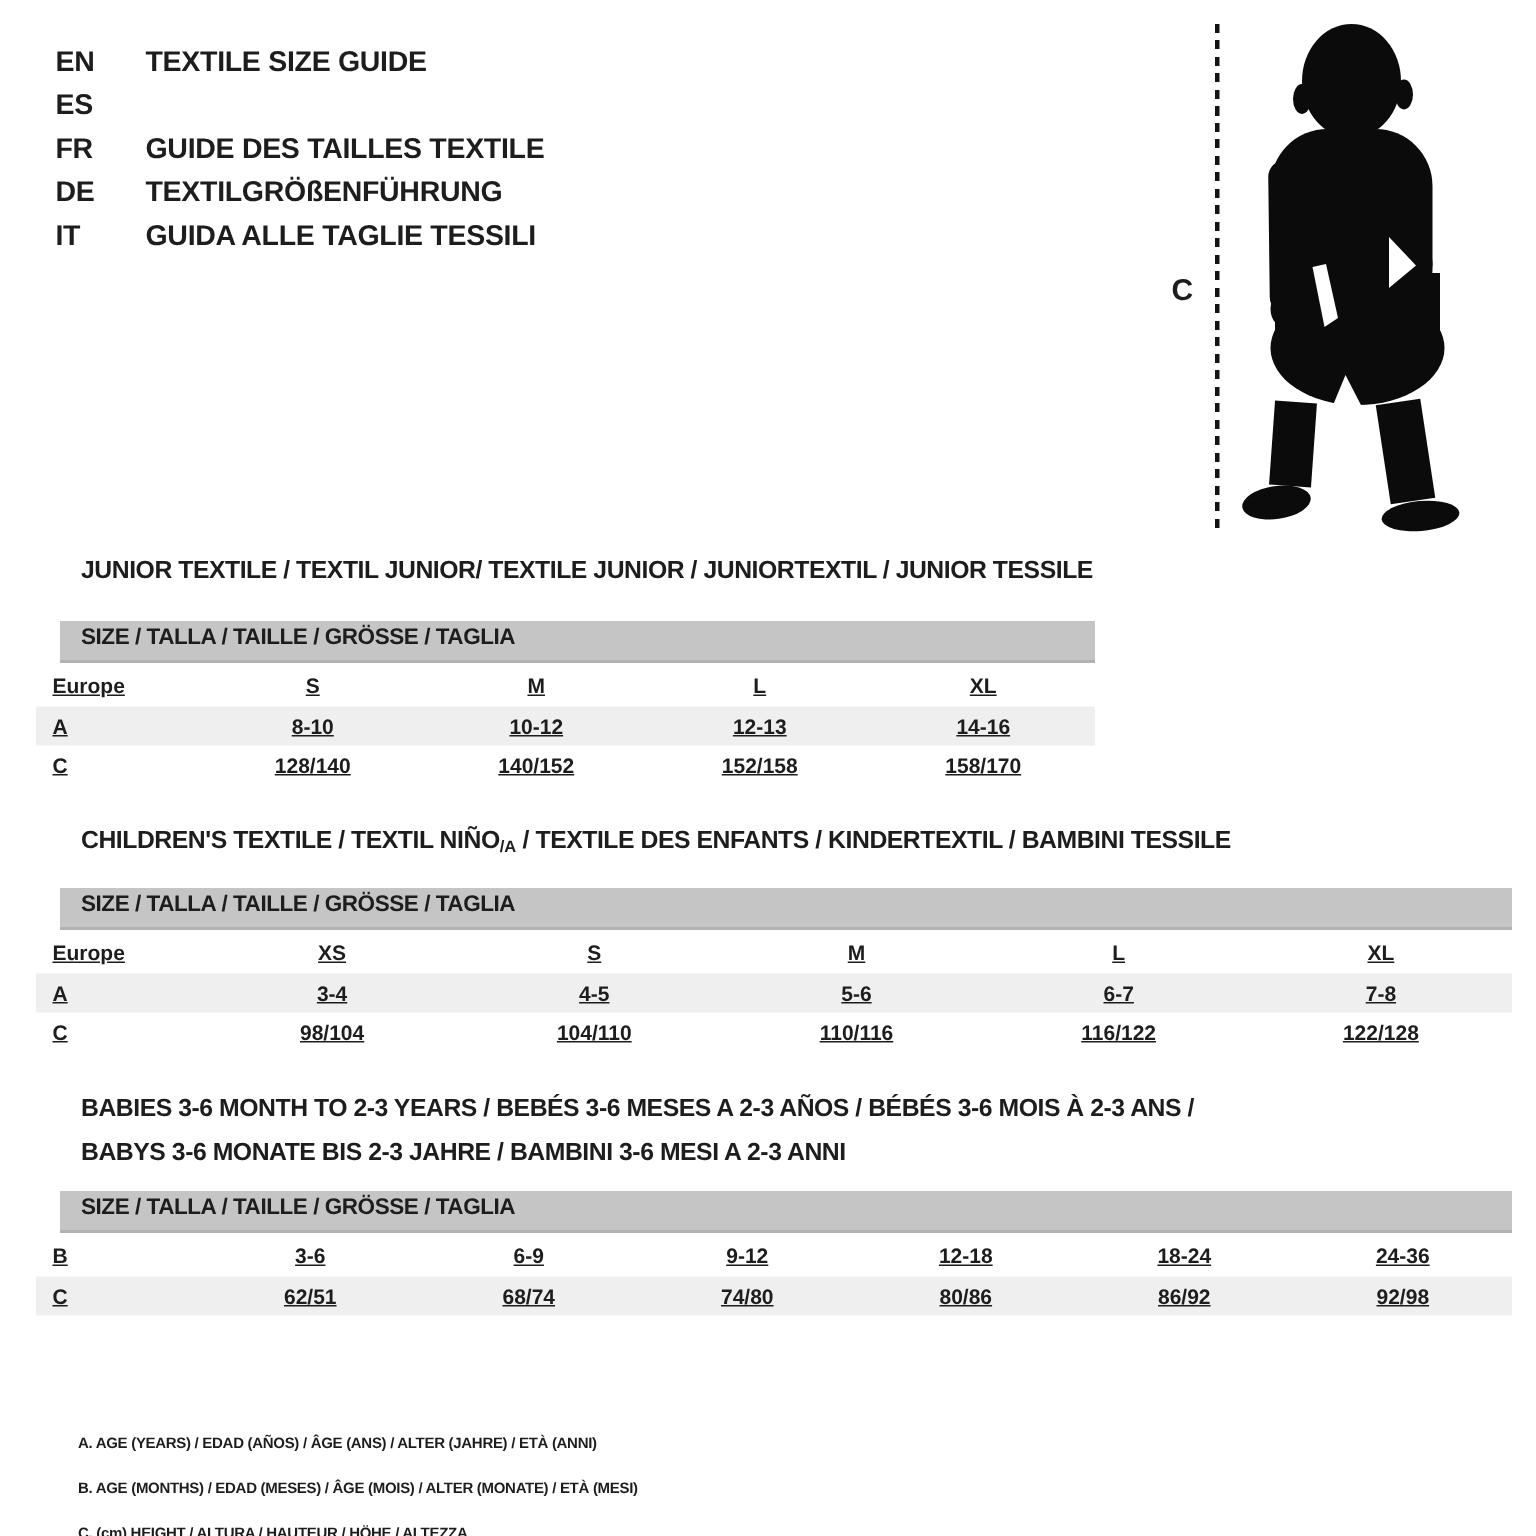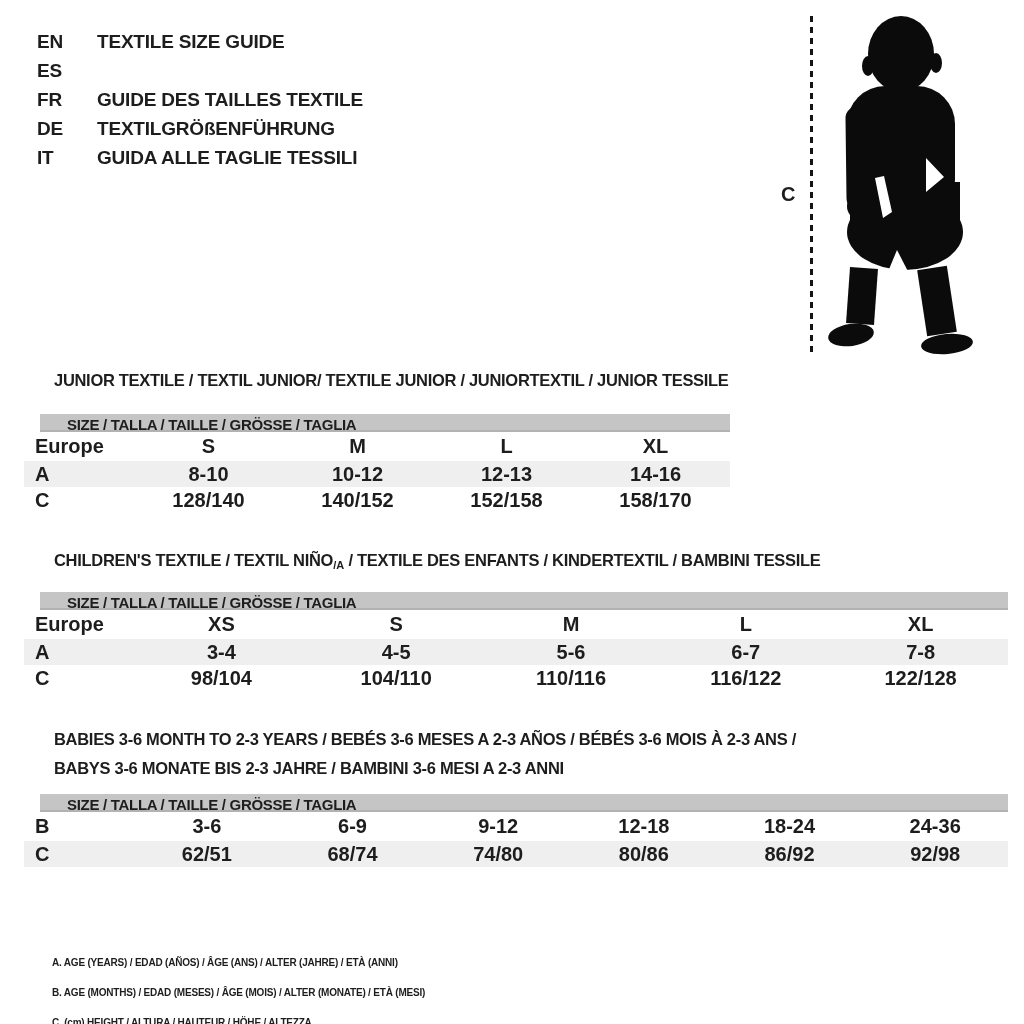--- a/index.html
+++ b/index.html
@@ -45,26 +45,26 @@
   .sub-mark{font-size:11px;vertical-align:-3px;letter-spacing:0;}
 
   
   .size-table{left:24px;}
   .t-junior{top:414px;width:706px;}
   .t-children{top:592px;width:984px;}
   .t-babies{top:794px;width:984px;}
   .thead{
     background:var(--table-header-bg);
     border-bottom:2px solid var(--table-header-edge);
-    height:18px;line-height:22px;
-    padding-left:27px;font-size:15px;letter-spacing:-0.3px;
+    height:28px;line-height:22px;
+    padding-left:14px;font-size:15px;letter-spacing:-0.3px;
   }
   .trow{display:flex;align-items:center;}
   .trow.first{height:29px;}
-  .trow{height:26px;font-size:20px;}
+  .trow{height:26px;font-size:14px;text-decoration:underline;}
   .trow .lbl{flex:0 0 110px;padding-left:11px;text-align:left;}
   .trow .cell{flex:1;text-align:center;}
   .row-alt{background:var(--row-alt-bg);}
 
   
   .footnotes{left:36px;top:948px;font-size:10px;line-height:30px;letter-spacing:-0.2px;}
 </style>
 </head>
 <body>
 

